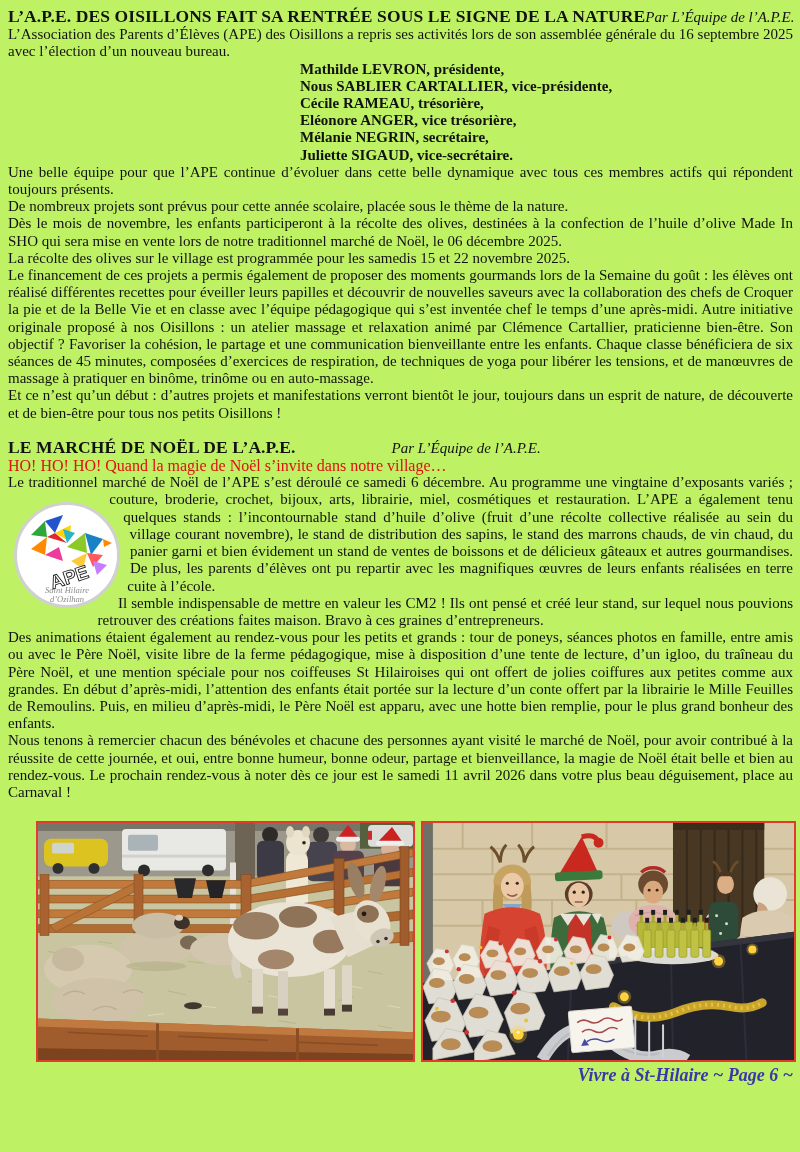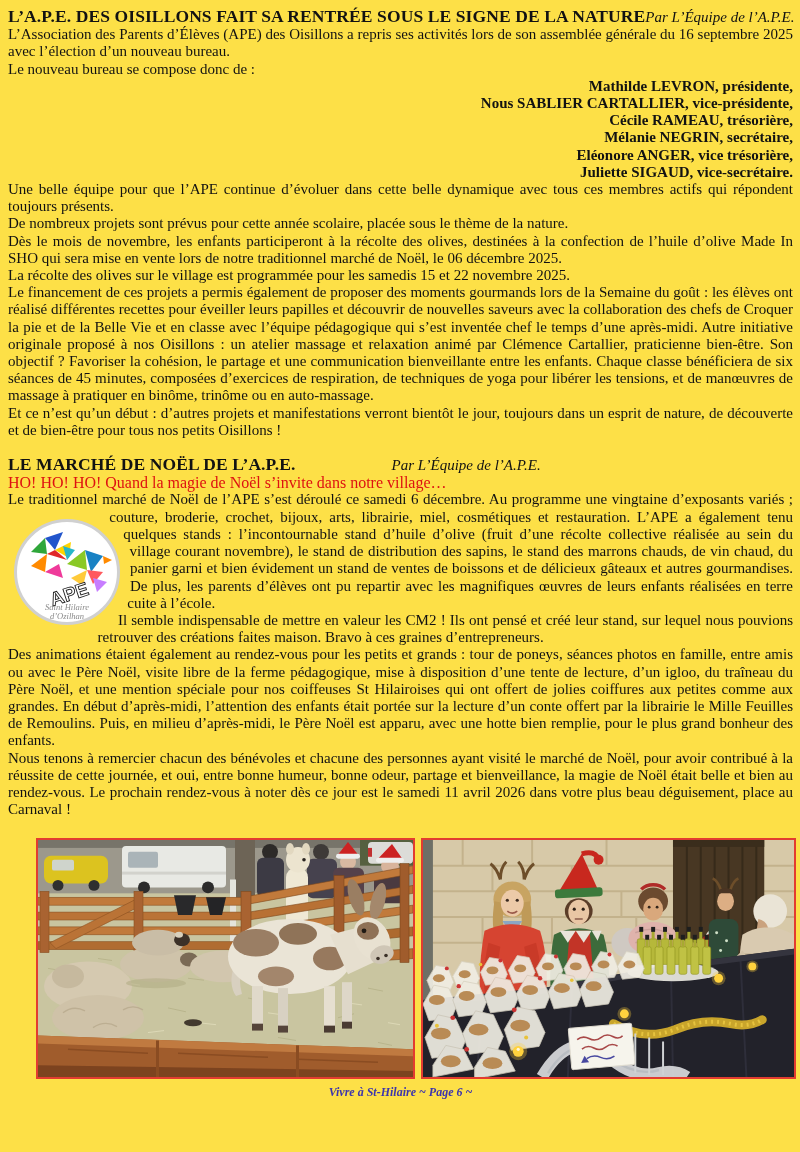--- a/index.html
+++ b/index.html
@@ -1,64 +1,63 @@
 <!DOCTYPE html>
 <html><head>
 <meta charset="utf-8">
 <style>
   html,body{margin:0;padding:0;background:#ffffff;}
   .page{
     position:relative;width:800px;height:1152px;box-sizing:border-box;
-    padding:8px 7px 0 8px;overflow:hidden;background:#fde047;
+    padding:8px 7px 0 8px;overflow:hidden;background:#bef264;
     font-family:"Liberation Serif", serif;font-size:15px;line-height:17.2px;
     color:#121212;text-align:justify;
   }
   p{margin:0;}
   .hrow{display:flex;align-items:baseline;}
   .art-title{font-size:17.5px;font-weight:bold;white-space:nowrap;letter-spacing:.1px;}
   .byline{font-style:italic;font-size:15px;white-space:nowrap;}
   .byline.push{margin-left:auto;padding-right:2px;}
   .byline.gap{margin-left:64px;}
-  .bureau{font-weight:bold;margin-left:292px;text-align:right;}
+  .bureau{font-weight:bold;margin-left:292px;text-align:left;}
   .sec2{margin-top:17px;gap:32px;}
   .red-head{color:#de1111;font-weight:normal;font-size:16px;}
   .logo-float{
     float:left;width:122px;height:148px;
     shape-outside:circle(58px at 60px 82px);shape-margin:5px;
   }
   .logo{
     margin:28px 0 0 6px;width:100px;height:100px;border-radius:50%;
     border:3px solid #d0d0d0;background:#fff;box-sizing:content-box;overflow:hidden;
   }
   .photos{display:flex;gap:6px;margin:20px 2px 0 28px;clear:both;}
   .photo{border:2px solid #e23c30;font-size:0;line-height:0;background:#cfc9a4;}
   .footer{
-    text-align:center;color:#3d35ad;font-style:italic;font-weight:bold;
-    font-size:12px;margin-top:5px;line-height:17px;
+    text-align:right;color:#3d35ad;font-style:italic;font-weight:bold;
+    font-size:18px;margin-top:5px;line-height:17px;
   }
 </style>
 </head>
 <body>
 
 <div class="page">
 
   <div class="hrow">
     <span class="art-title">L’A.P.E. DES OISILLONS FAIT SA RENTRÉE SOUS LE SIGNE DE LA NATURE</span>
     <span class="byline push">Par L’Équipe de l’A.P.E.</span>
   </div>
 
   <p style="">L’Association des Parents d’Élèves (APE) des Oisillons a repris ses activités lors de son assemblée générale du 16 septembre 2025 avec l’élection d’un nouveau bureau.</p>
-  <p>Le nouveau bureau se compose donc de :</p>
 
   <div class="bureau">
     <div>Mathilde LEVRON, présidente,</div>
     <div>Nous SABLIER CARTALLIER, vice-présidente,</div>
     <div>Cécile RAMEAU, trésorière,</div>
+    <div>Eléonore ANGER, vice trésorière,</div>
     <div>Mélanie NEGRIN, secrétaire,</div>
-    <div>Eléonore ANGER, vice trésorière,</div>
     <div>Juliette SIGAUD, vice-secrétaire.</div>
   </div>
 
   <p>Une belle équipe pour que l’APE continue d’évoluer dans cette belle dynamique avec tous ces membres actifs qui répondent toujours présents.</p>
   <p>De nombreux projets sont prévus pour cette année scolaire, placée sous le thème de la nature.</p>
   <p>Dès le mois de novembre, les enfants participeront à la récolte des olives, destinées à la confection de l’huile d’olive Made In SHO qui sera mise en vente lors de notre traditionnel marché de Noël, le 06 décembre 2025.</p>
   <p>La récolte des olives sur le village est programmée pour les samedis 15 et 22 novembre 2025.</p>
   <p>Le financement de ces projets a permis également de proposer des moments gourmands lors de la Semaine du goût : les élèves ont réalisé différentes recettes pour éveiller leurs papilles et découvrir de nouvelles saveurs avec la collaboration des chefs de Croquer la pie et de la Belle Vie et en classe avec l’équipe pédagogique qui s’est inventée chef le temps d’une après-midi. Autre initiative originale proposé à nos Oisillons : un atelier massage et relaxation animé par Clémence Cartallier, praticienne bien-être. Son objectif ? Favoriser la cohésion, le partage et une communication bienveillante entre les enfants. Chaque classe bénéficiera de six séances de 45 minutes, composées d’exercices de respiration, de techniques de yoga pour libérer les tensions, et de manœuvres de massage à pratiquer en binôme, trinôme ou en auto-massage.</p>
   <p>Et ce n’est qu’un début : d’autres projets et manifestations verront bientôt le jour, toujours dans un esprit de nature, de découverte et de bien-être pour tous nos petits Oisillons !</p>
 

